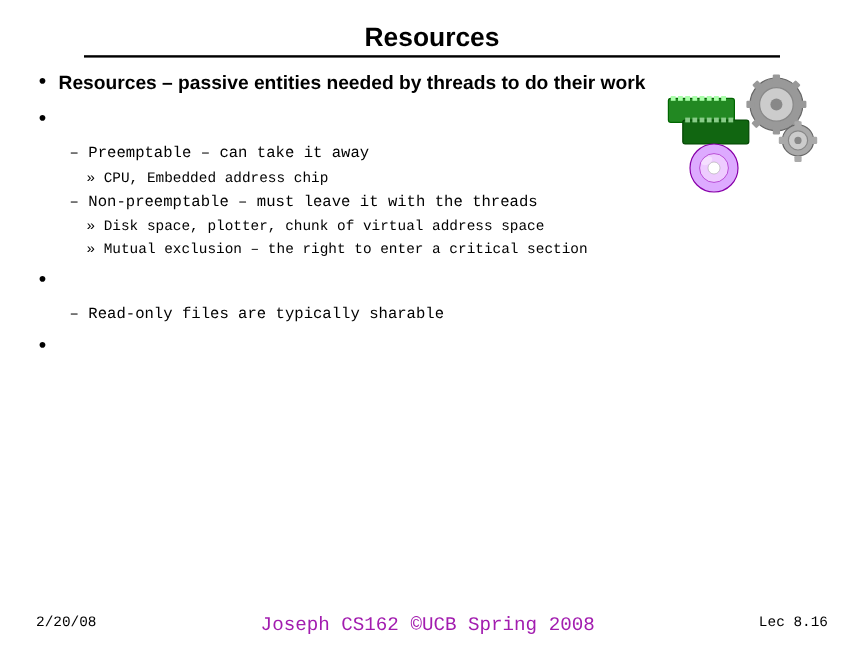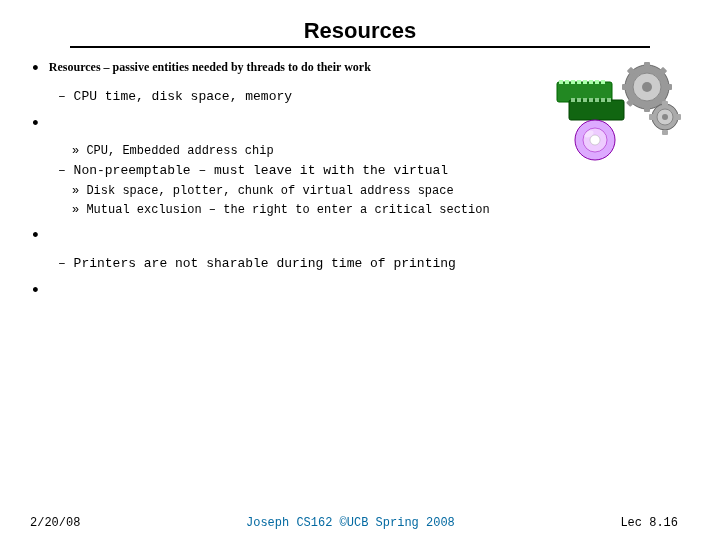--- a/index.html
+++ b/index.html
@@ -41,53 +41,53 @@
       align-items: flex-start;
       margin-bottom: 4px;
     }
     .bullet-dot {
       font-size: 18px;
       margin-right: 8px;
       margin-top: -2px;
       flex-shrink: 0;
     }
     .bullet-text-large {
-      font-size: 12px;
+      font-size: 16px;
       font-weight: bold;
-      font-family: Liberation Serif, serif;
+      font-family: Liberation Sans, sans-serif;
     }
     .sub-bullet {
       margin-left: 28px;
       font-size: 13px;
       font-family: 'Courier New', Courier, monospace;
       margin-bottom: 2px;
     }
     .sub-sub-bullet {
       margin-left: 42px;
       font-size: 12px;
       font-family: 'Courier New', Courier, monospace;
       margin-bottom: 1px;
     }
     .sub-sub-bullet::before {
       content: '» ';
     }
     .footer {
       position: absolute;
       bottom: 10px;
       left: 0;
-      right: 12px;
+      right: 0;
       display: flex;
       justify-content: space-between;
       padding: 0 30px;
       font-size: 12px;
       font-family: 'Courier New', Courier, monospace;
     }
     .footer-center {
-      color: #0369a1;
-      font-size: 12px;
+      color: #a21caf;
+      font-size: 16px;
     }
     
     .gears-area {
       position: absolute;
       top: 52px;
       right: 28px;
       width: 145px;
       height: 115px;
     }
   </style>
@@ -156,34 +156,34 @@
   <div class="content">
 
     <div class="bullet-main">
       <span class="bullet-dot">•</span>
       <div>
         <span class="bullet-text-large">
           <span>Resources – passive entities needed by threads to do their work</span>
         </span>
       </div>
     </div>
-    <div class="sub-bullet">– CPU time, disk space, memory</div>
 
     <div class="bullet-main" style="margin-top:6px;">
       <span class="bullet-dot">•</span>
     </div>
+    <div class="sub-bullet">– Preemptable – can take it away</div>
     <div class="sub-sub-bullet">CPU, Embedded address chip</div>
-    <div class="sub-bullet">– Non-preemptable – must leave it with the virtual</div>
+    <div class="sub-bullet">– Non-preemptable – must leave it with the threads</div>
     <div class="sub-sub-bullet">Disk space, plotter, chunk of virtual address space</div>
     <div class="sub-sub-bullet">Mutual exclusion – the right to enter a critical section</div>
 
     <div class="bullet-main" style="margin-top:6px;">
       <span class="bullet-dot">•</span>
     </div>
-    <div class="sub-bullet">– Printers are not sharable during time of printing</div>
+    <div class="sub-bullet">– Read-only files are typically sharable</div>
 
     <div class="bullet-main" style="margin-top:6px;">
       <span class="bullet-dot">•</span>
     </div>
 
   </div>
 
   <div class="footer">
     <span>2/20/08</span>
     <span class="footer-center">Joseph CS162 ©UCB Spring 2008</span>

